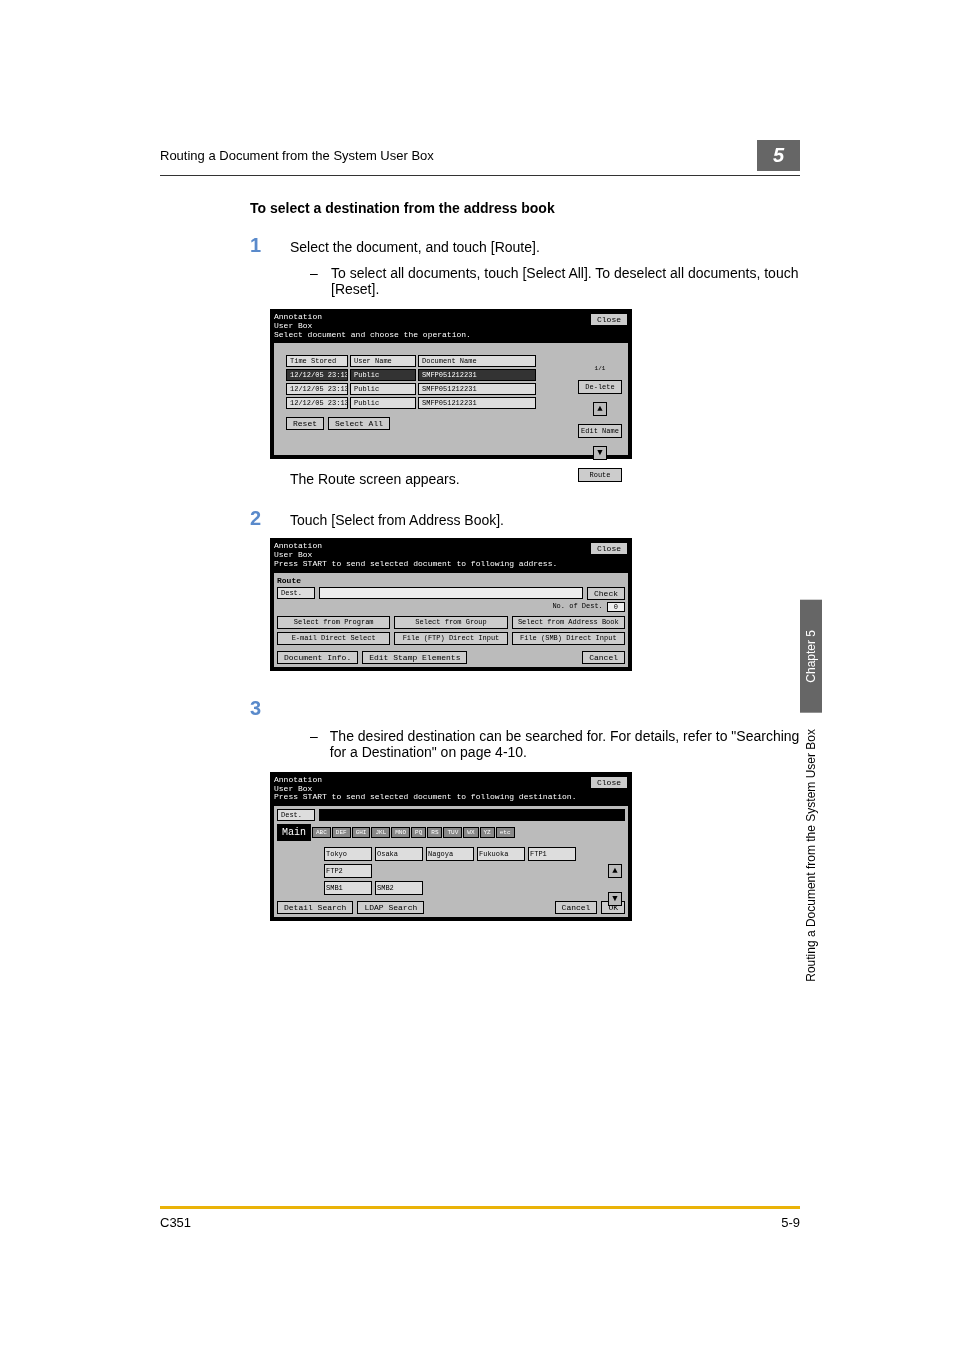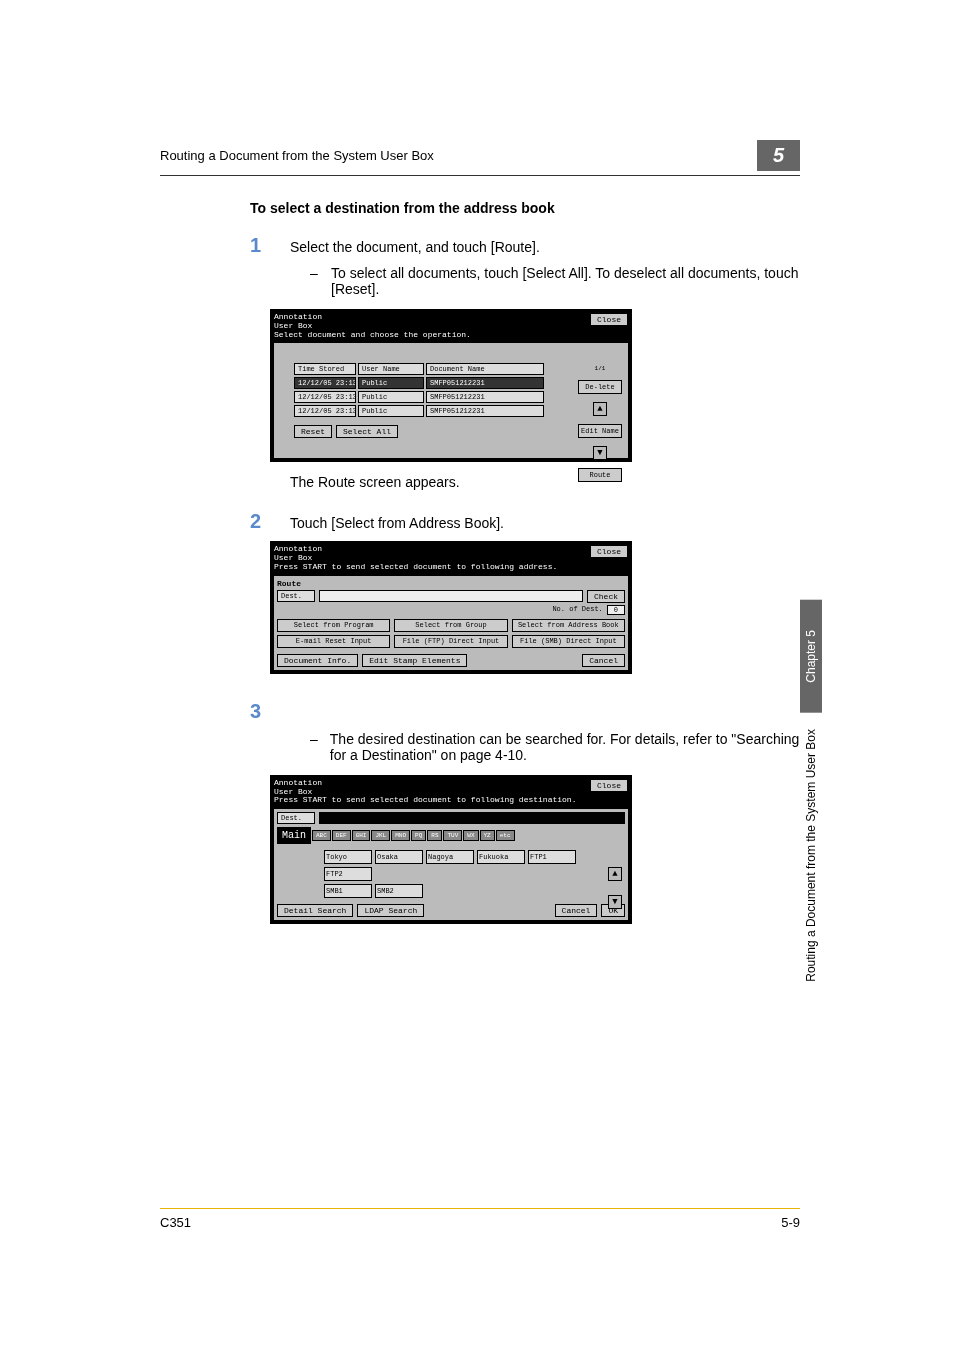--- a/index.html
+++ b/index.html
@@ -95,21 +95,21 @@
       color: #000;
       border: 1px solid #000;
       padding: 1px 6px;
       font-size: 8px;
       display: inline-block;
       text-align: center;
     }
     .panel-body {
       background: #bbb;
       color: #000;
-      padding: 20px;
+      padding: 12px;
     }
     .hdr-row, .data-row {
       display: flex;
       gap: 2px;
       margin-bottom: 2px;
     }
     .cell {
       background: #ddd;
       border: 1px solid #000;
       padding: 1px 3px;
@@ -165,21 +165,21 @@
     .dest-bottom { display:flex; justify-content:space-between; align-items:center; margin-top:6px;}
     .dest-bottom .left { display:flex; gap:4px;}
     .dest-bottom .right { display:flex; gap:4px;}
     .scroll-col { display:flex; flex-direction:column; gap:14px; position:absolute; right:6px; top:58px;}
 
     .footer {
       position: absolute;
       left: 160px;
       bottom: 120px;
       width: 640px;
-      border-top: 1px solid #eab308;
+      border-top: 3px solid #eab308;
       padding-top: 6px;
       display: flex;
       justify-content: space-between;
       font-size: 13px;
     }
     .side-tab {
       position: absolute;
       right: 132px;
       top: 600px;
       display: flex;
@@ -299,21 +299,21 @@
         <div class="nof">
           <span>No. of Dest.</span>
           <span class="b">0</span>
         </div>
         <div class="grid3">
           <div class="btn">Select from Program</div>
           <div class="btn">Select from Group</div>
           <div class="btn">Select from Address Book</div>
         </div>
         <div class="grid3">
-          <div class="btn">E-mail Reset Input</div>
+          <div class="btn">E-mail Direct Select</div>
           <div class="btn">File (FTP) Direct Input</div>
           <div class="btn">File (SMB) Direct Input</div>
         </div>
         <div class="route-bottom">
           <div class="left">
             <div class="btn">Document Info.</div>
             <div class="btn">Edit Stamp Elements</div>
           </div>
           <div class="btn">Cancel</div>
         </div>

